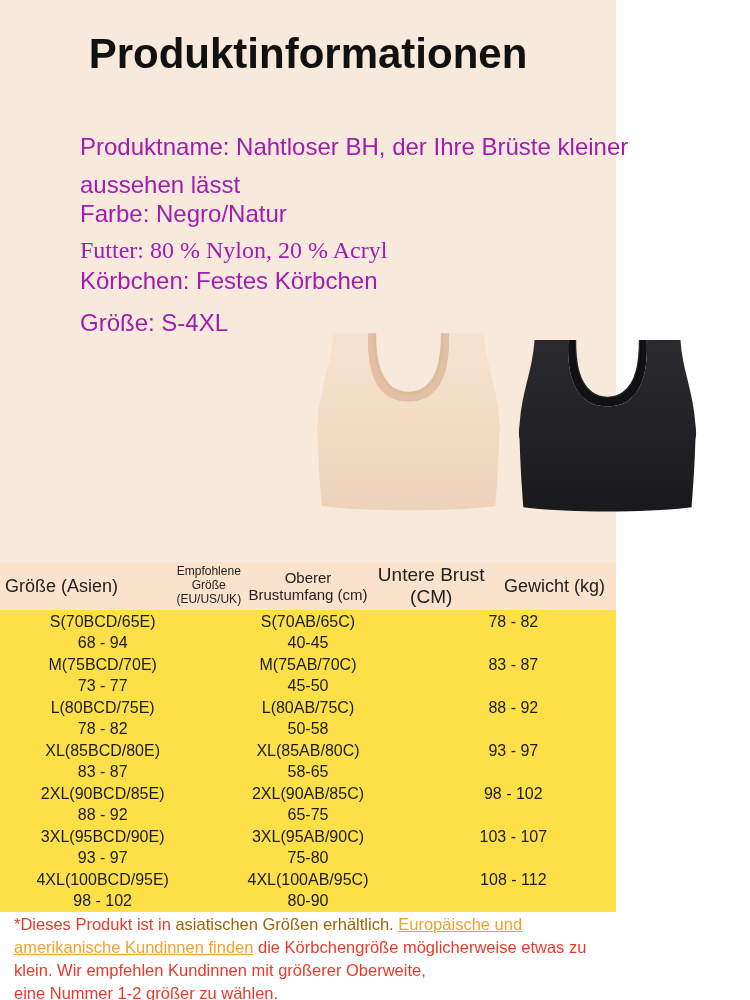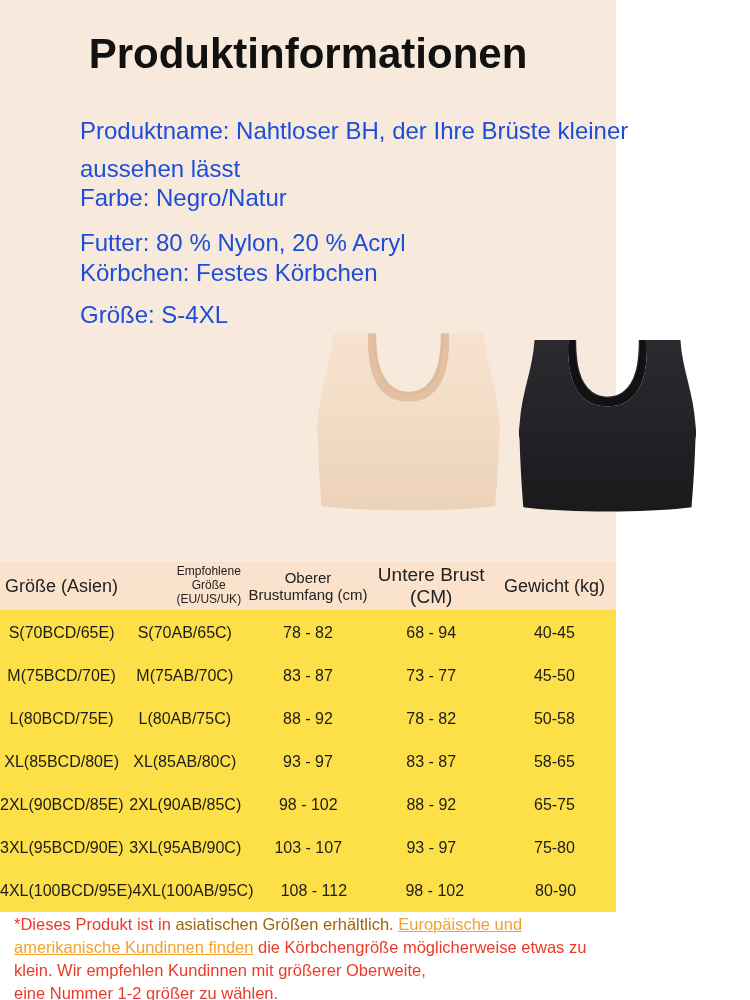--- a/index.html
+++ b/index.html
@@ -22,30 +22,30 @@
     margin: 0;
     padding-top: 30px;
     text-align: center;
     font-size: 42px;
     font-weight: bold;
     color: #111111;
     letter-spacing: 0px;
   }
   .details {
     position: absolute;
-    left: 80px; top: 112px;
+    left: 80px; top: 128px;
     width: 600px;
     font-size: 24px;
-    color: #1d4ed8;
+    color: #a21caf;
   }
   .details p { margin: 0; line-height: 35px; }
   .details p.p-name { line-height: 38px; }
   .details p.p-color { margin-top: -8px; }
   .details p.p-ingredients { margin-top: 7px; }
-  .details p.p-lining { margin-top: 10px; }
+  .details p.p-lining { margin-top: 2px; font-family: Liberation Serif, serif; }
   .details p.p-cup { margin-top: -5px; }
   .details p.p-size { margin-top: 7px; }
 
   .bra { position: absolute; }
   .bra-natur { left: 312px; top: 328px; }
   .bra-negro { left: 514px; top: 335px; }
 
   
   .size-table { background: #fde047; }
   .thead {
@@ -62,21 +62,21 @@
     color: #222222;
   }
   .th:nth-child(1) { font-size: 18px; }
   .th:nth-child(2) { font-size: 12px; margin-left: 48px; }
   .th:nth-child(3) { font-size: 15px; }
   .th:nth-child(4) { font-size: 19px; }
   .th:nth-child(5) { font-size: 18px; }
   .tbody { padding-top: 1px; }
   .tr {
     display: grid;
-    grid-template-columns: repeat(5, 1fr);
+    grid-template-columns: repeat(3, 1fr);
     align-items: center;
     height: 43px;
   }
   .td { text-align: center; font-size: 16px; color: #1c1c1c; }
 
   
   .footnotes {
     background: #ffffff;
     padding: 1px 8px 0 14px;
     font-size: 16.5px;

